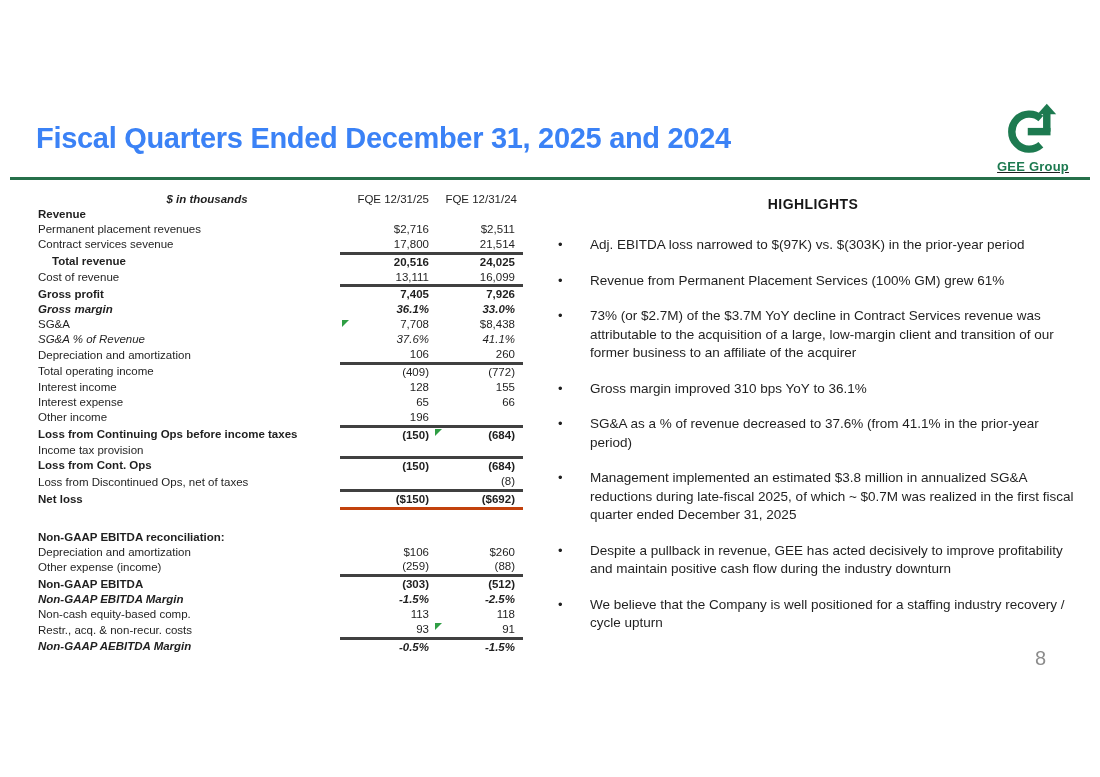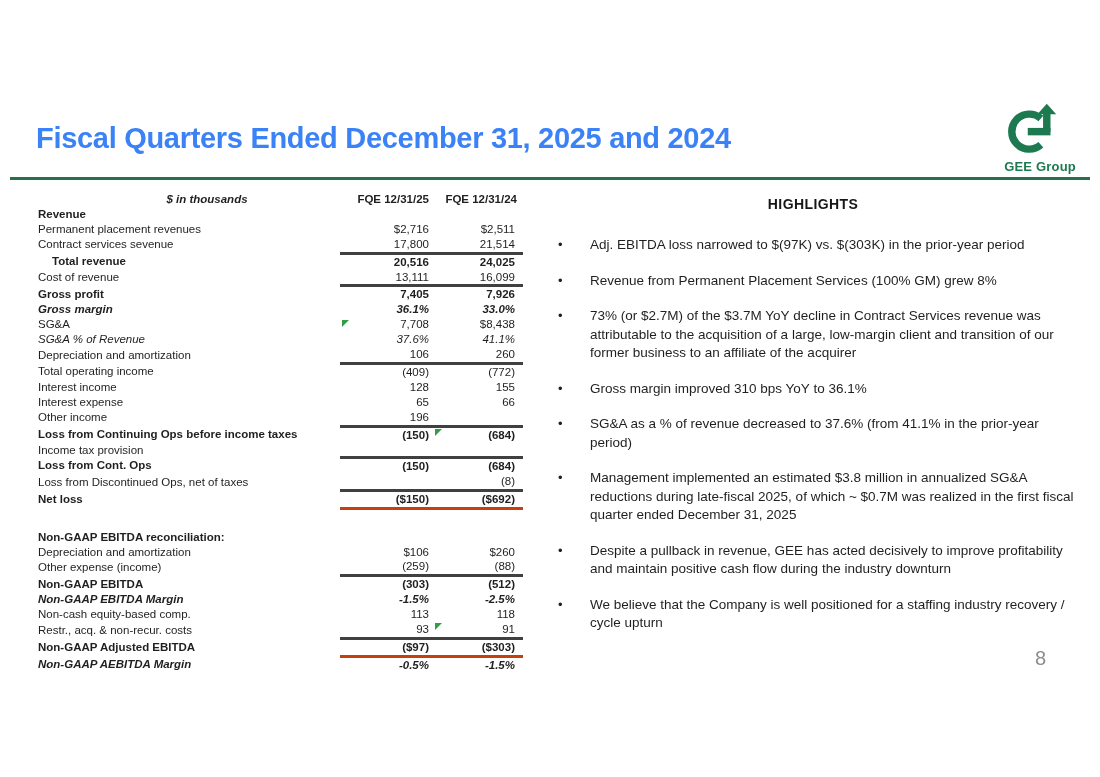--- a/index.html
+++ b/index.html
@@ -7,36 +7,36 @@
     width:1100px; height:777px; background:#ffffff; position:relative; overflow:hidden;
     font-family:"Liberation Sans", sans-serif; color:#1f1f1f;
   }
   .slide { position:absolute; inset:0; }
 
   
   .page-title {
     position:absolute; left:36px; top:122px; font-size:29px; font-weight:bold;
     letter-spacing:-0.3px; color:#3b82f6; white-space:nowrap;
   }
-  .logo { position:absolute; right:24px; top:100px; width:86px; text-align:right; }
+  .logo { position:absolute; right:24px; top:100px; width:86px; text-align:center;text-decoration:underline; }
   .logo svg { display:block; margin:0 auto; }
   .logo-text { color:#1d7a50; font-weight:bold; font-size:13px; margin-top:1px; letter-spacing:0.2px; }
   .divider { position:absolute; left:10px; top:177px; width:1080px; height:3px; background:#26704a; }
 
   
   .fin-table { position:absolute; left:38px; top:192px; border-collapse:collapse; table-layout:fixed; }
   .fin-table col.c-label { width:302px; }
   .fin-table col.c-v25 { width:95px; }
   .fin-table col.c-v24 { width:88px; }
   .fin-table th, .fin-table td {
     padding:0; font-size:11.5px; line-height:14.9px; font-weight:normal;
     white-space:nowrap; overflow:visible;
   }
   .fin-table th.label-h { text-align:center; font-style:italic; font-weight:bold; padding-left:36px; }
-  .fin-table th.num-h { text-align:right; font-weight:bold; }
+  .fin-table th.num-h { text-align:right; font-weight:normal; }
   .fin-table th.h25 { padding-right:6px; }
   .fin-table th.h24 { padding-right:6px; }
   .fin-table td.lab { text-align:left; }
   .fin-table td.num { text-align:right; position:relative; }
   .fin-table td.v25 { padding-right:6px; }
   .fin-table td.v24 { padding-right:8px; }
   .fin-table tr.bold td { font-weight:bold; }
   .fin-table tr.bital td { font-weight:bold; font-style:italic; }
   .fin-table tr.ital td { font-style:italic; }
   .fin-table tr.indent td.lab { padding-left:14px;margin-top:40px; }
@@ -222,43 +222,38 @@
         <tr class="">
           <td class="lab">Non-cash equity-based comp.</td>
           <td class="num v25"><span>113</span></td>
           <td class="num v24">118</td>
         </tr>
         <tr class="u">
           <td class="lab">Restr., acq. &amp; non-recur. costs</td>
           <td class="num v25"><span>93</span><span class="flag flag-right"></span></td>
           <td class="num v24">91</td>
         </tr>
-        <tr class="bold thick">
-          <td class="lab">Non-GAAP Adjusted EBITDA</td>
-          <td class="num v25"><span>($97)</span></td>
-          <td class="num v24">($303)</td>
-        </tr>
         <tr class="bital">
           <td class="lab">Non-GAAP AEBITDA Margin</td>
           <td class="num v25"><span>-0.5%</span></td>
           <td class="num v24">-1.5%</td>
         </tr>
       </tbody>
   </table>
 
   <div class="highlights">
     <h2 class="hl-title">HIGHLIGHTS</h2>
     <ul class="hl-list">
       <li class="hl-item">
         <span class="hl-bullet">•</span>
         <span class="hl-text">Adj. EBITDA loss narrowed to $(97K) vs. $(303K) in the prior-year period</span>
       </li>
       <li class="hl-item">
         <span class="hl-bullet">•</span>
-        <span class="hl-text">Revenue from Permanent Placement Services (100% GM) grew 8%</span>
+        <span class="hl-text">Revenue from Permanent Placement Services (100% GM) grew 61%</span>
       </li>
       <li class="hl-item">
         <span class="hl-bullet">•</span>
         <span class="hl-text">73% (or $2.7M) of the $3.7M YoY decline in Contract Services revenue was attributable to the acquisition of a large, low-margin client and transition of our former business to an affiliate of the acquirer</span>
       </li>
       <li class="hl-item">
         <span class="hl-bullet">•</span>
         <span class="hl-text">Gross margin improved 310 bps YoY to 36.1%</span>
       </li>
       <li class="hl-item">

